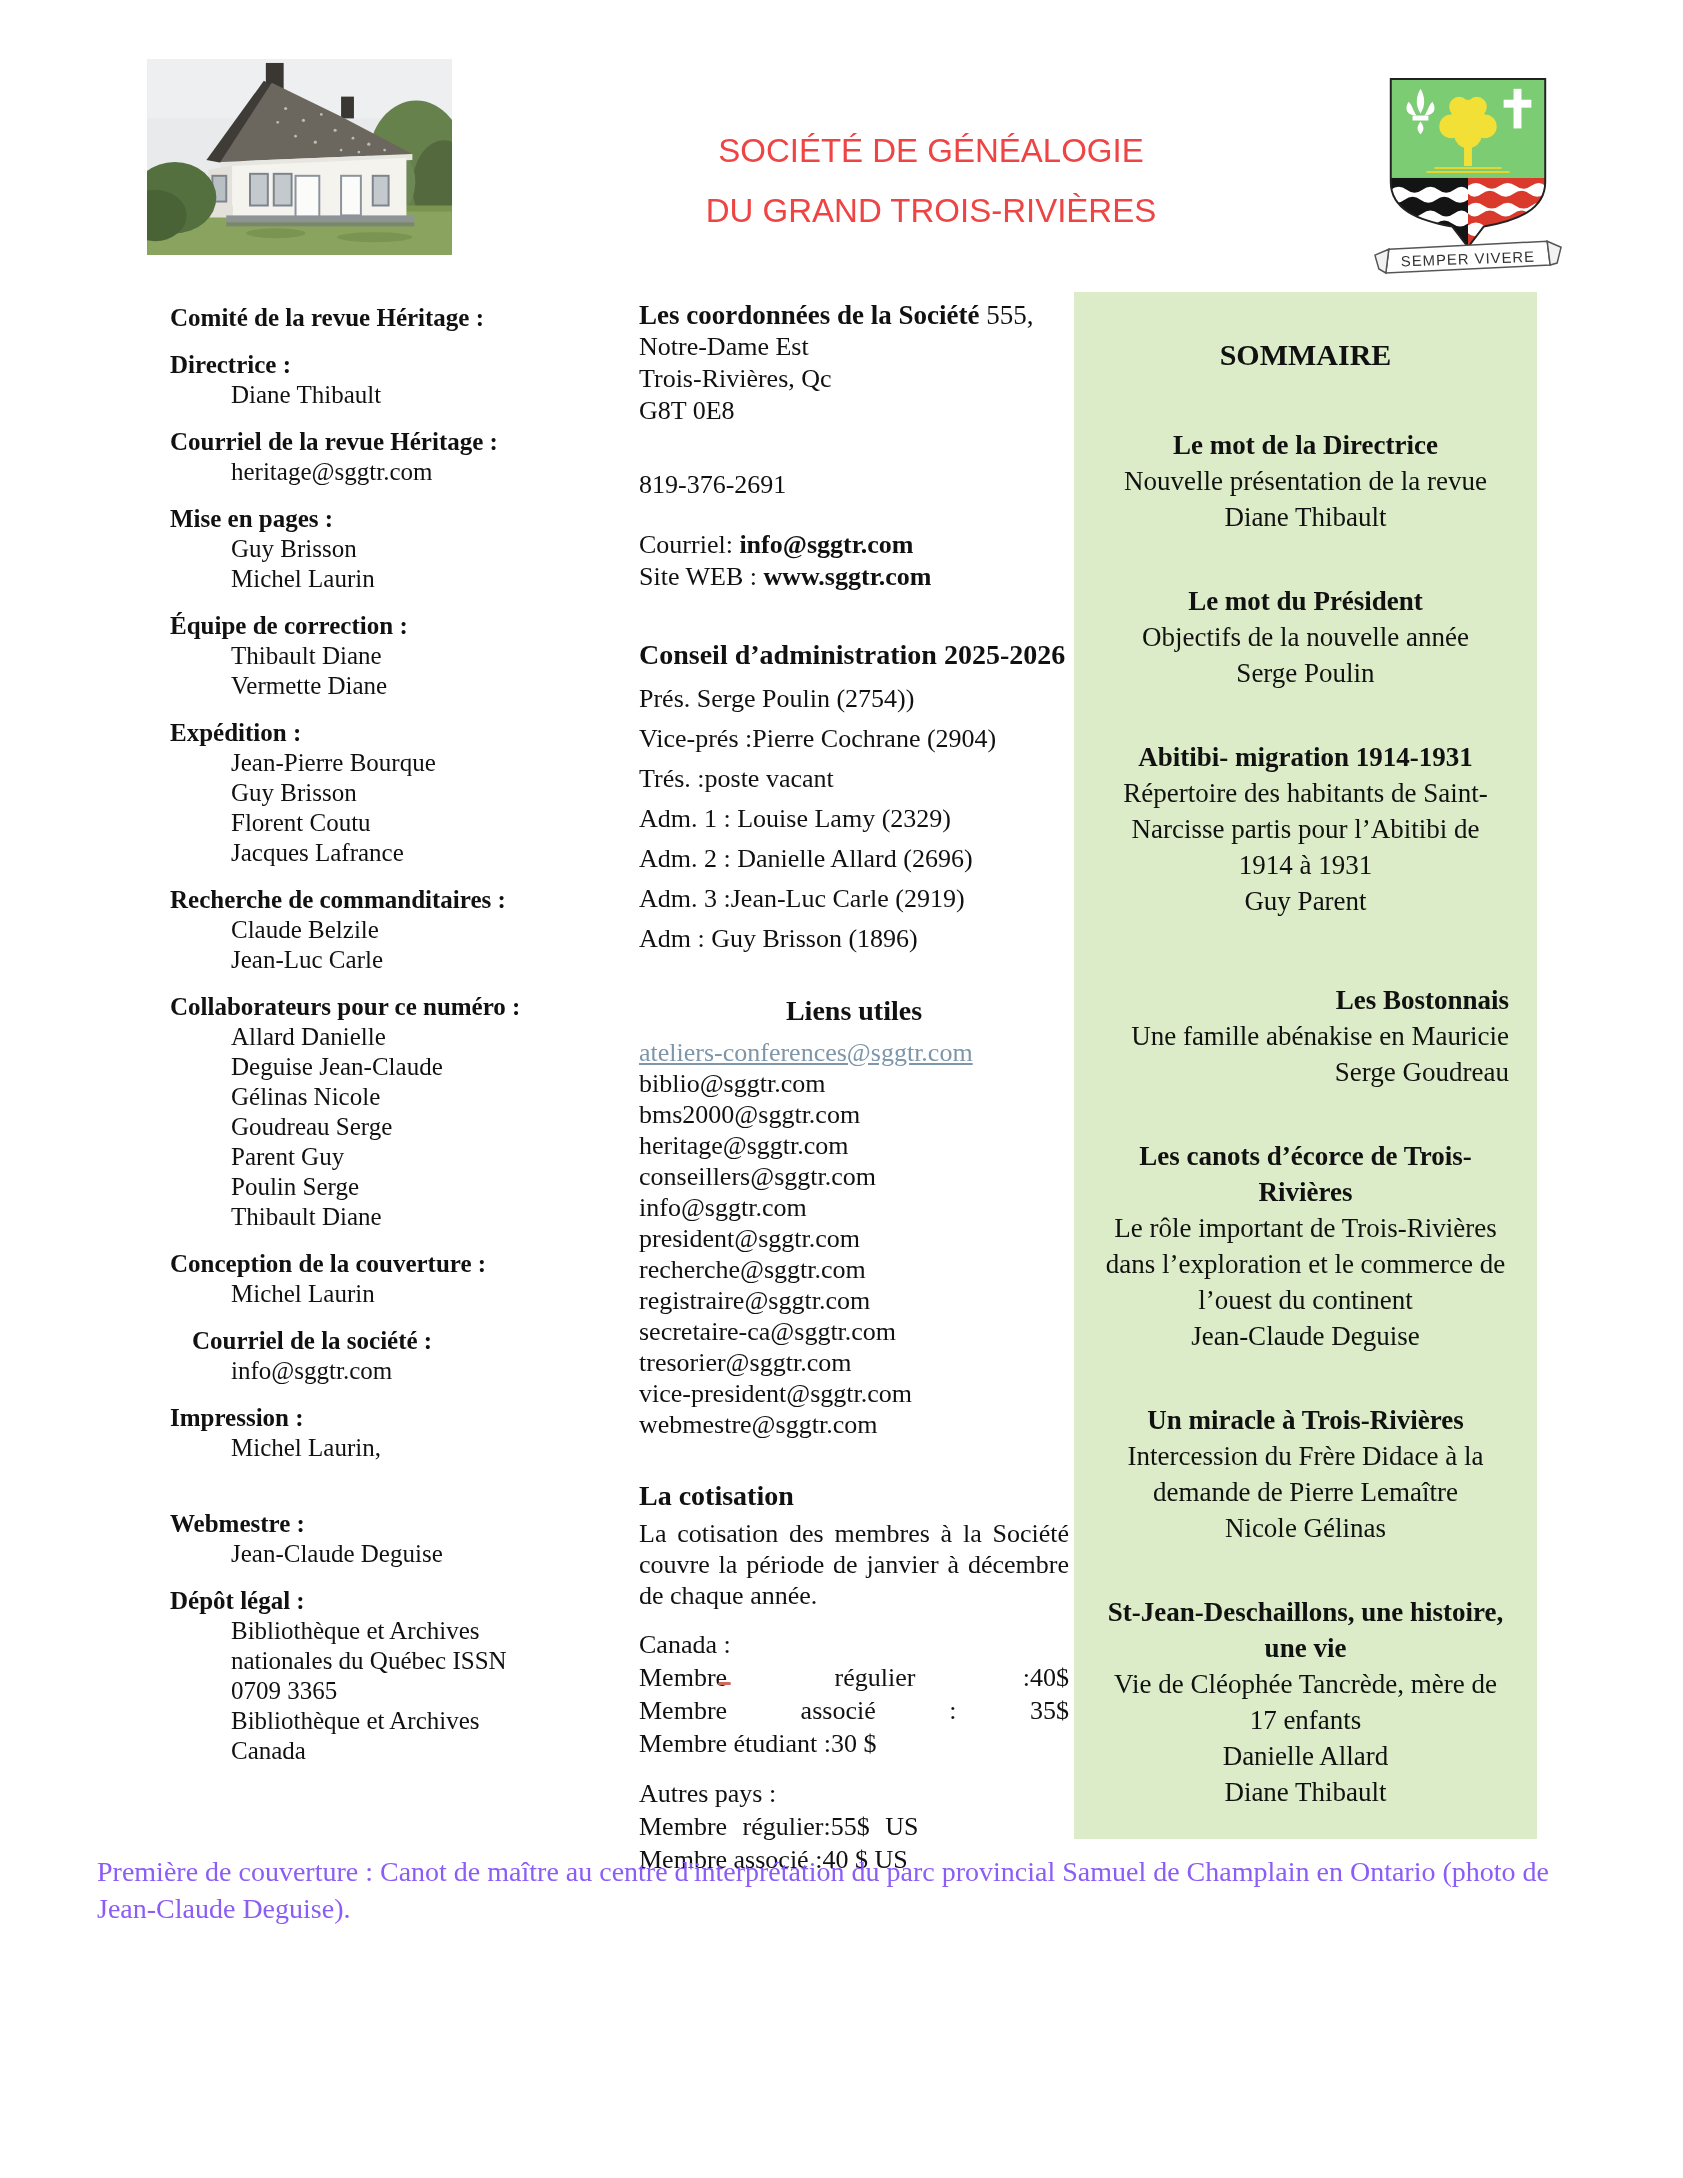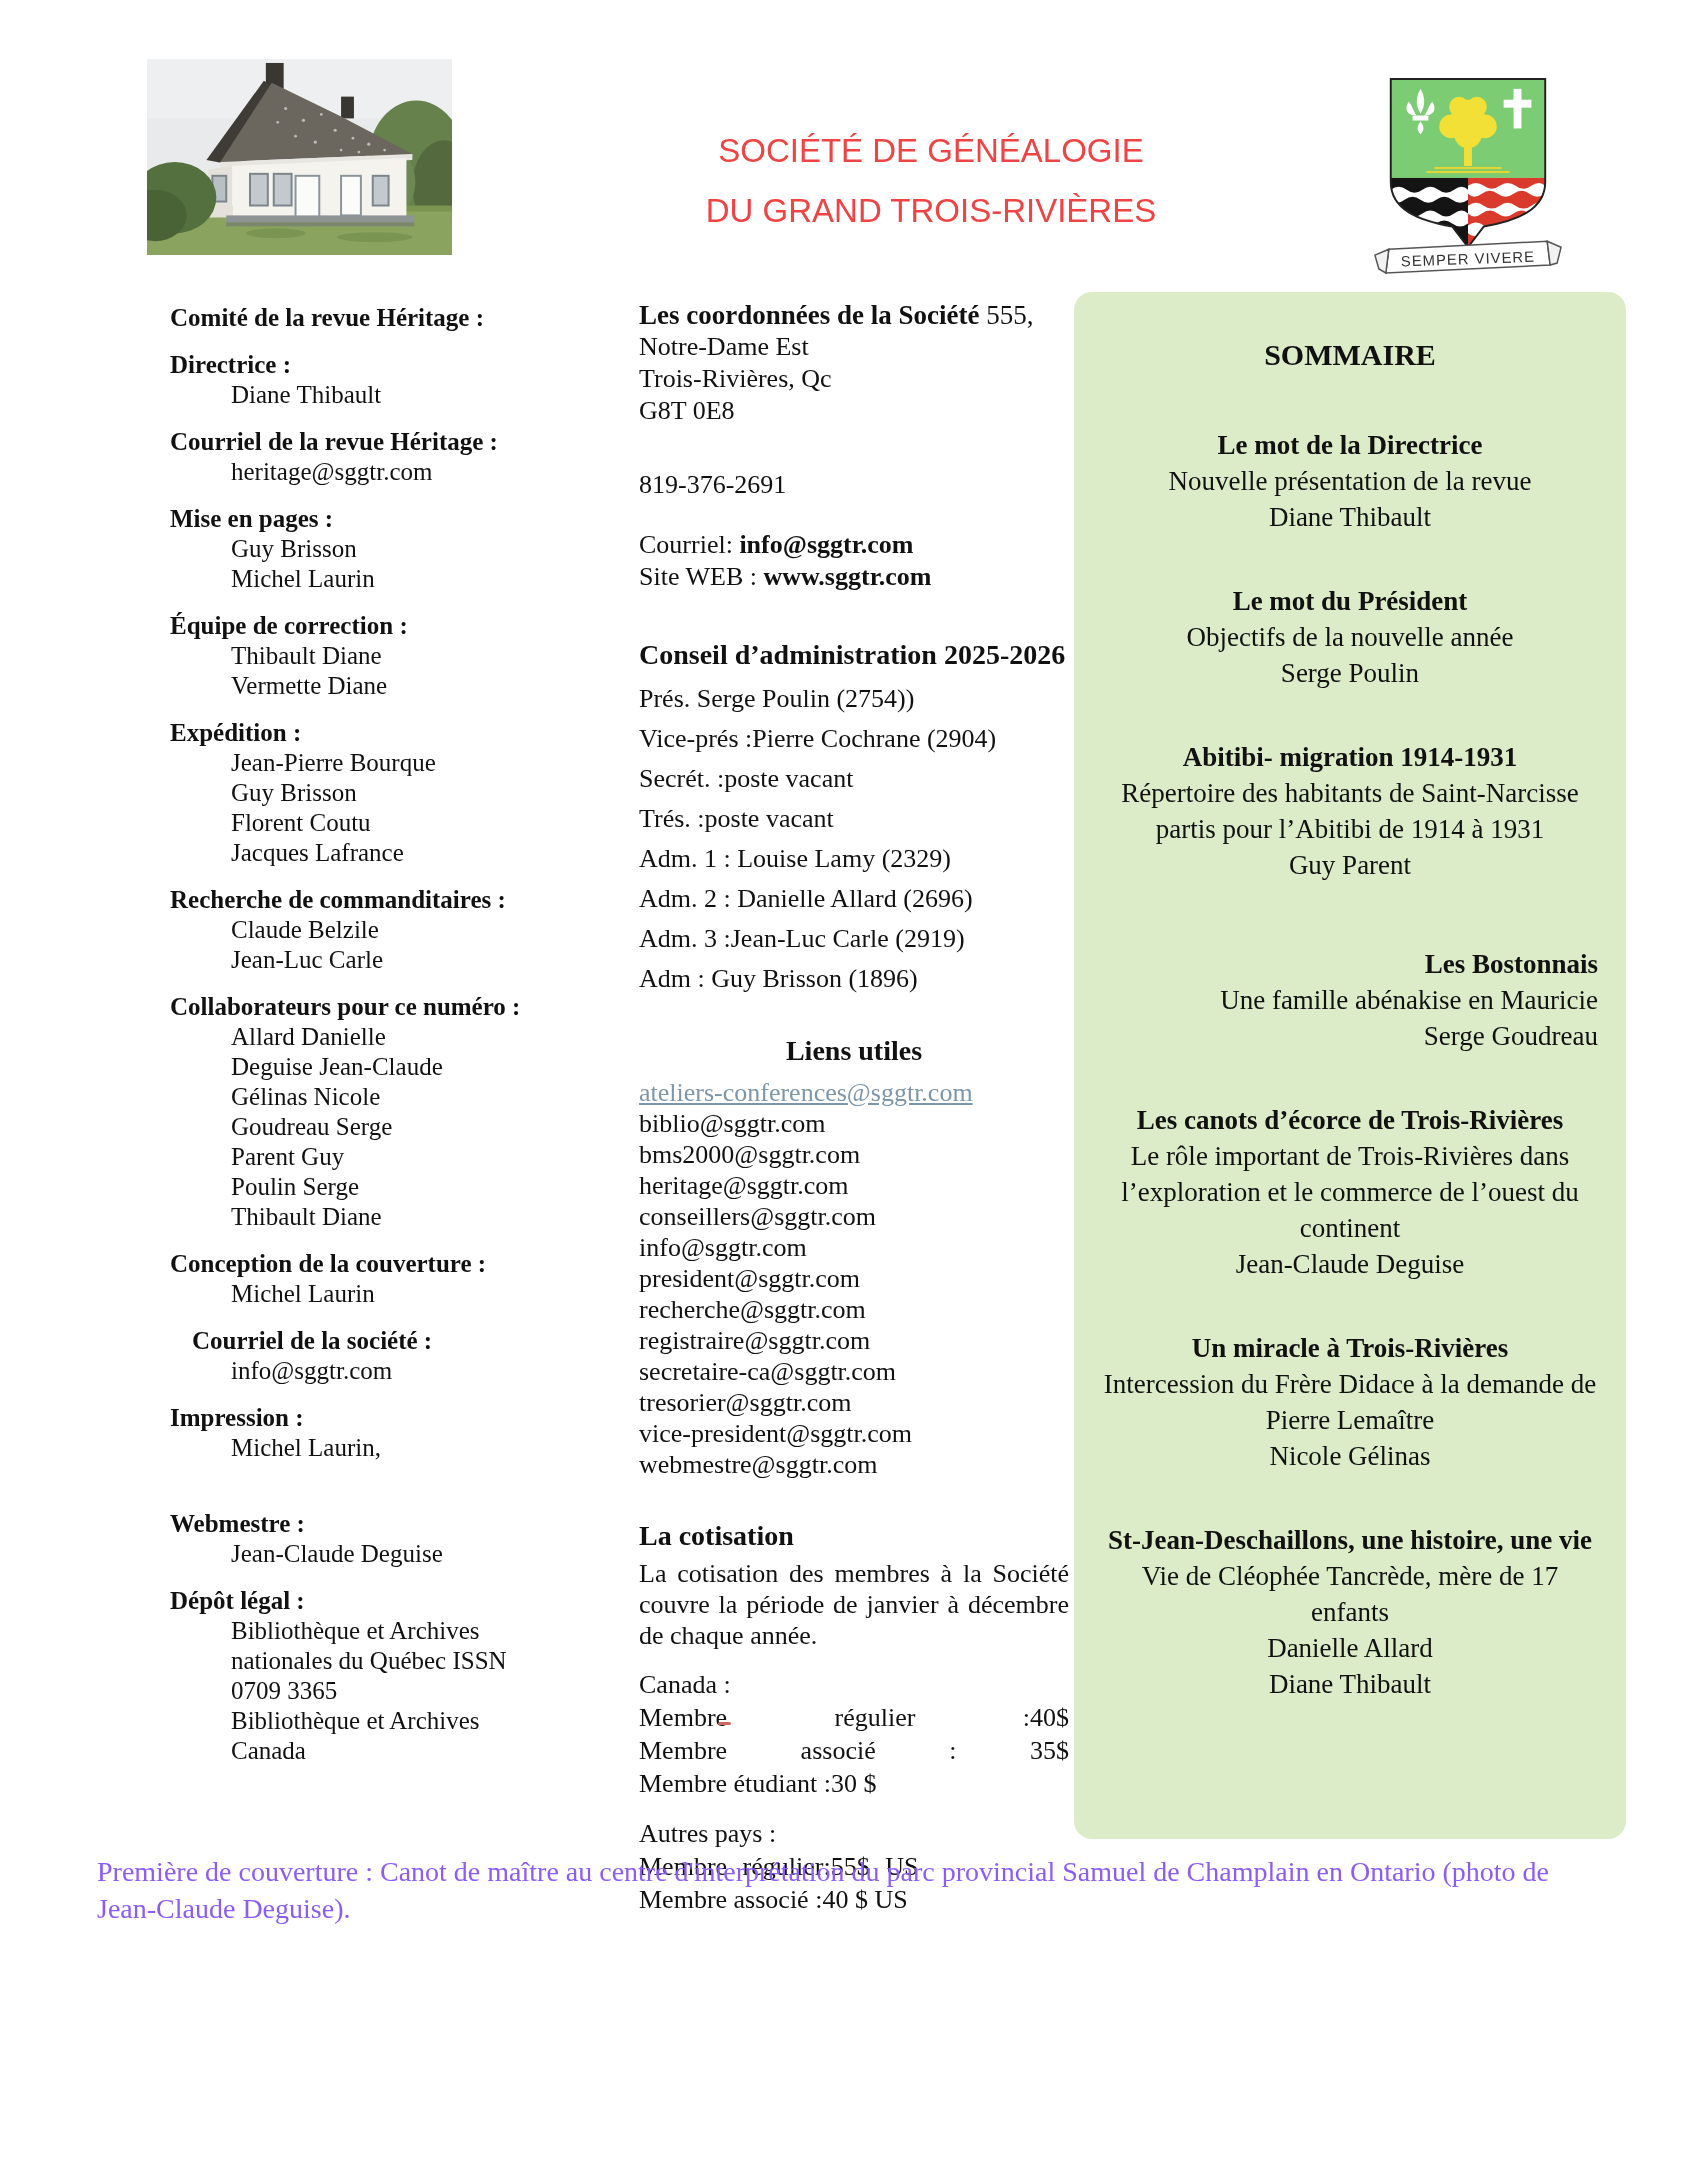--- a/index.html
+++ b/index.html
@@ -36,22 +36,22 @@
   .cot-intro{text-align:justify;line-height:31px;}
   .cot-label{margin-top:18px;}
   .justify-row{display:flex;justify-content:space-between;line-height:33px;}
   .cot-line{line-height:33px;}
   .us-row{word-spacing:9px;}
   .spellmark{position:relative;}
   .spellmark::after{content:"";position:absolute;right:-4px;bottom:9px;width:13px;height:3px;
                     background:#cf6a60;border-radius:2px;}
 
   
-  .green-box{position:absolute;left:1074px;top:292px;width:552px;height:1547px;
-             background:#dcecc8;box-sizing:border-box;padding:46px 28px 20px 28px;border-radius:18px;}
+  .green-box{position:absolute;left:1074px;top:292px;width:463px;height:1547px;
+             background:#dcecc8;box-sizing:border-box;padding:46px 28px 20px 28px;}
   .som-heading{font-weight:bold;font-size:30px;text-align:center;}
   .som-entry{margin-top:48px;text-align:center;font-size:27px;line-height:36px;}
   .som-entry.first{margin-top:55px;}
   .som-entry.biggap{margin-top:63px;text-align:right;}
   .som-title{font-weight:bold;}
 
   
   .footer{position:absolute;left:97px;top:1853px;width:1497px;}
   .footer-line1{font-size:28px;line-height:37px;color:#8b5cf6;}
   .footer-line2{font-family:"Liberation Sans", sans-serif;font-size:27px;line-height:36px;
@@ -237,21 +237,20 @@
       <div class="mail-block">
         <div><span>Courriel: </span><b>info@sggtr.com</b></div>
         <div><span>Site WEB : </span><b>www.sggtr.com</b></div>
       </div>
     </div>
 
     <div class="board-heading">Conseil d’administration 2025-2026</div>
     <div id="board-list">
         <div class="board-line">Prés. Serge Poulin (2754))</div>
         <div class="board-line">Vice-prés :Pierre Cochrane (2904)</div>
-        <div class="board-line"> Secrét. :poste vacant</div>
         <div class="board-line">Trés. :poste vacant</div>
         <div class="board-line">Adm. 1 : Louise Lamy (2329)</div>
         <div class="board-line">Adm. 2 : Danielle Allard (2696)</div>
         <div class="board-line">Adm. 3 :Jean-Luc Carle (2919)</div>
         <div class="board-line"> Adm : Guy Brisson (1896)</div>
       </div>
 
     <div class="links-heading">Liens utiles</div>
     <div id="links-list">
         <div class="link-line link-first">ateliers-conferences@sggtr.com</div>

